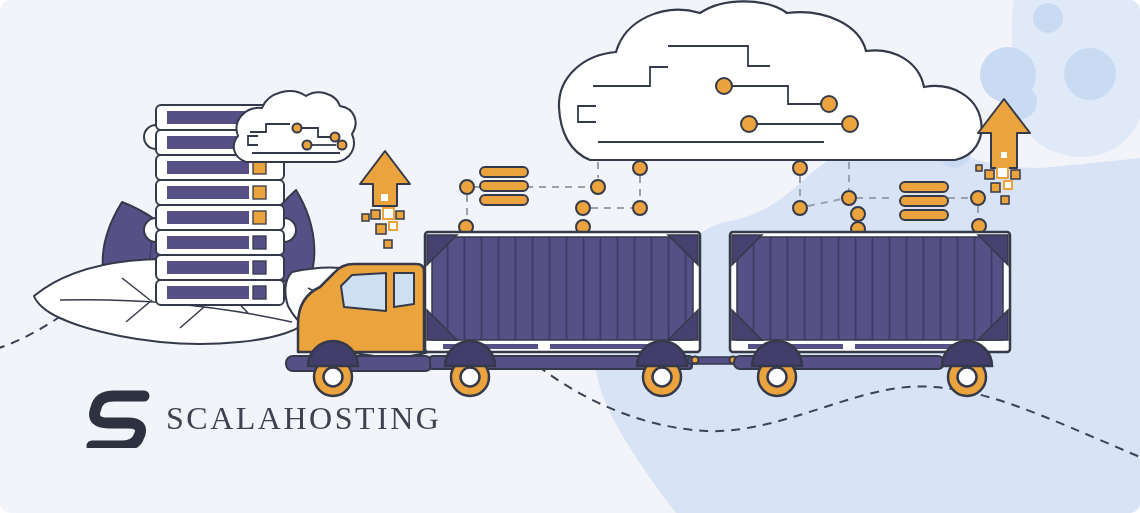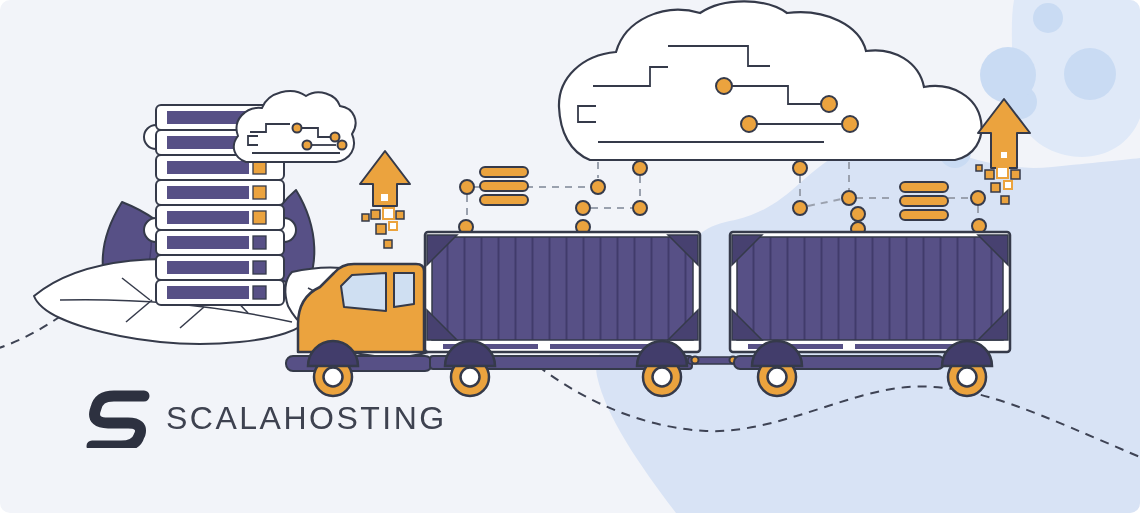--- a/index.html
+++ b/index.html
@@ -7,21 +7,21 @@
     position:relative;
     width:1140px;height:513px;
     background:var(--bg,#f2f4f9);
     border-radius:10px;
     overflow:hidden;
     font-family:"Liberation Sans", sans-serif;
   }
   .stage svg{display:block;}
   .logo{
     position:absolute;left:86px;top:388px;
-    display:flex;align-items:center;gap:16px;
+    display:flex;align-items:center;gap:16px;font-family:Liberation Serif, serif;
   }
   .logo-text{
     font-size:32px;
     font-weight:400;
     letter-spacing:2.5px;
     color:var(--logo-text,#3e4250);
   }
   .ol{stroke:var(--outline,#353a4a);}
   .cloudline{stroke:var(--outline,#353a4a);stroke-width:1.8;fill:none;}
   .odot{fill:var(--orange,#eba33e);stroke:var(--outline,#353a4a);stroke-width:2;}

